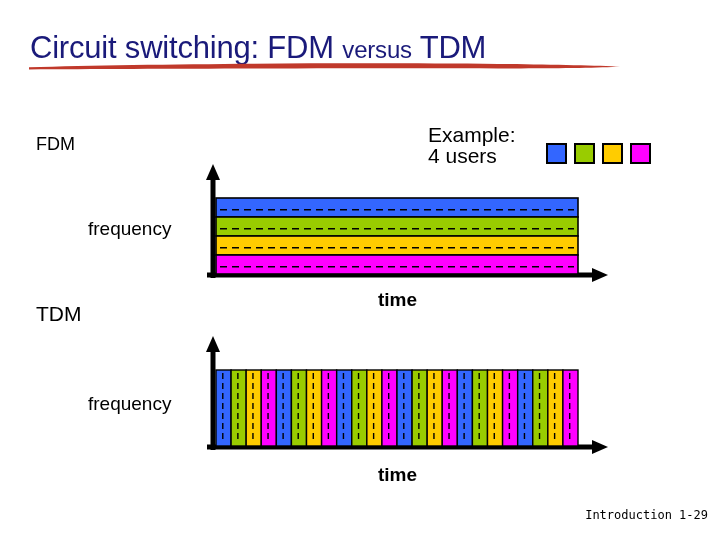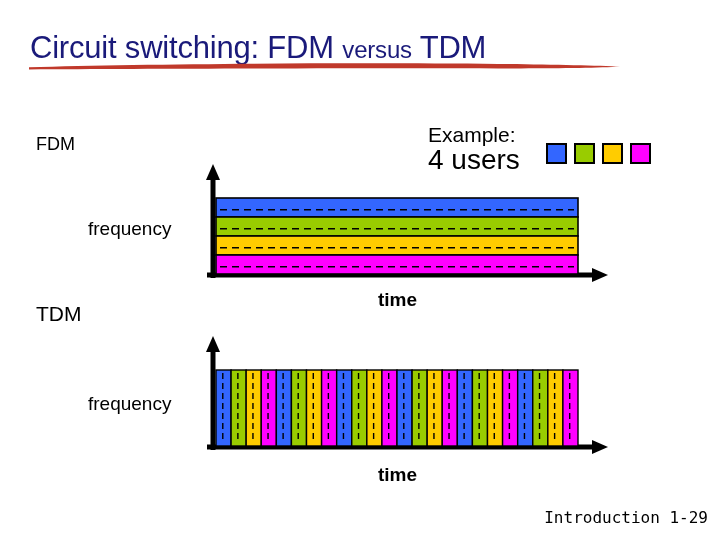--- a/index.html
+++ b/index.html
@@ -45,21 +45,21 @@
     left: 428px;
     top: 104px;
     font-size: 21px;
     white-space: nowrap;
     margin-top: 19px;
   }
   #users-label {
     position: absolute;
     left: 428px;
     top: 144px;
-    font-size: 28px;
+    font-size: 21px;
     white-space: nowrap;
   }
   #legend-swatches {
     position: absolute;
     left: 546px;
     top: 143px;
     display: flex;
     gap: 7px;
   }
   .swatch {
@@ -125,21 +125,21 @@
     top: 332px;
     width: 420px;
     height: 128px;
   }
 
   
   #footer-note {
     position: absolute;
     right: 12px;
     top: 508px;
-    font-size: 16px;
+    font-size: 12px;
     font-family: "DejaVu Sans Mono", monospace;
     white-space: nowrap;
   }
 </style>
 </head>
 <body>
 
 <div id="slide-title"><span>Circuit switching: FDM </span><span class="small">versus</span><span> TDM</span></div>
 
 <svg id="title-underline" viewBox="0 0 594 9" preserveAspectRatio="none">

